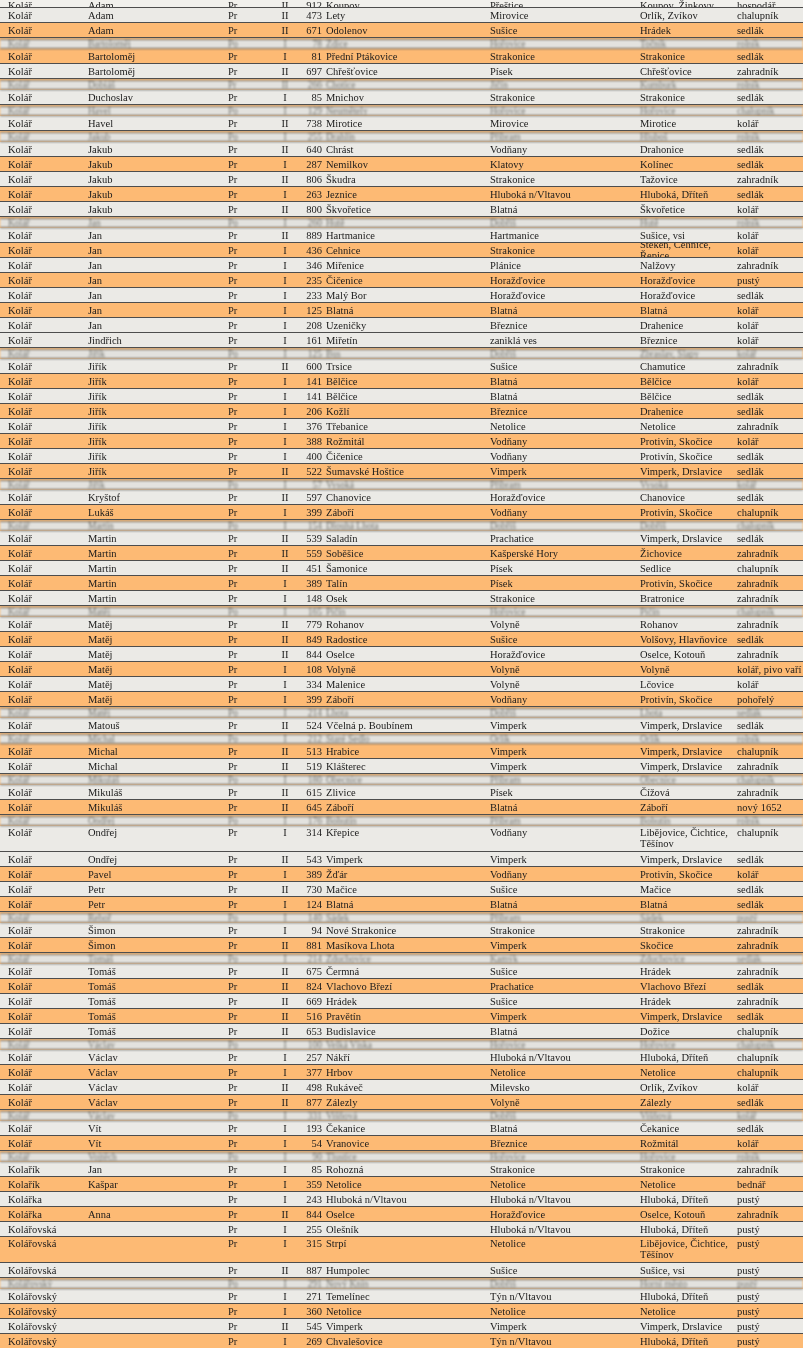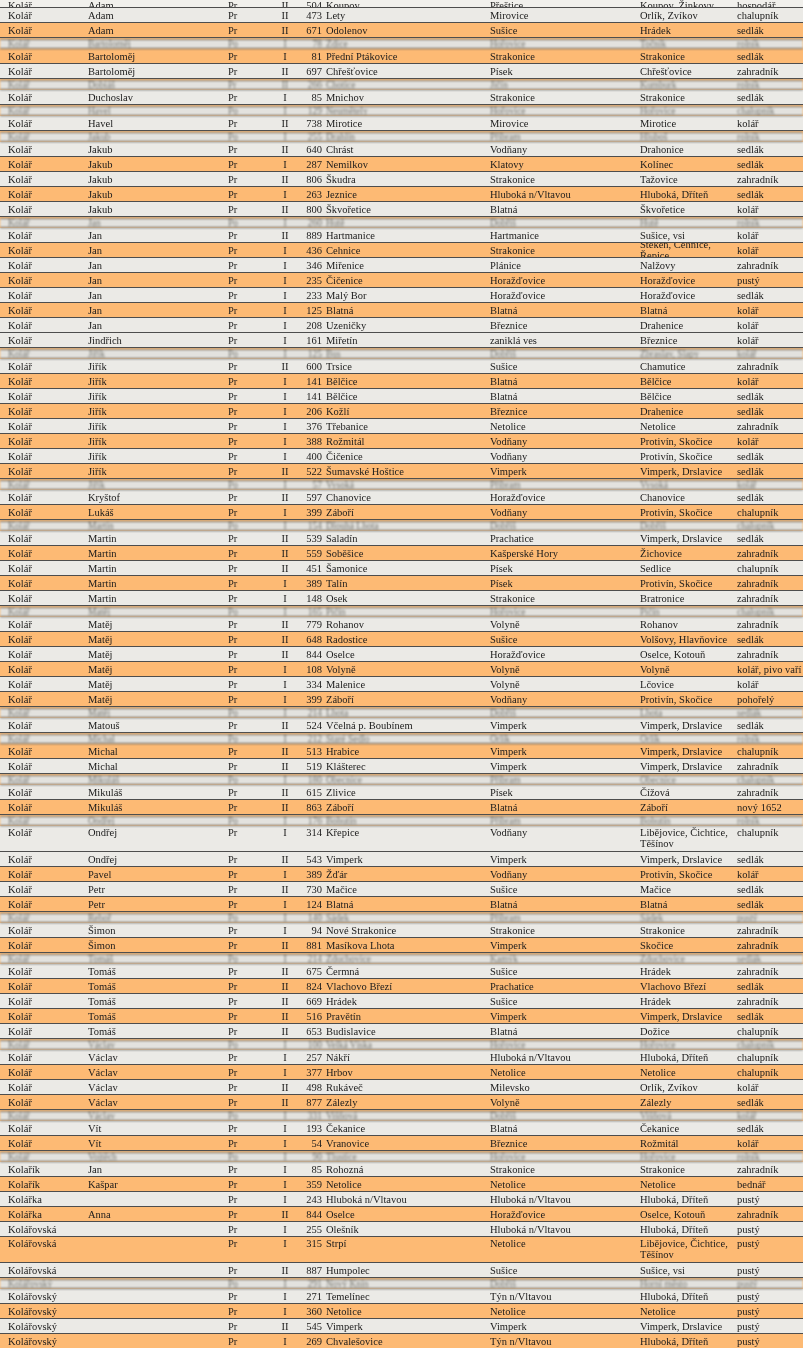--- a/index.html
+++ b/index.html
@@ -51,21 +51,21 @@
 </style>
 </head>
 <body>
 
 <div id="scan-page">
     <div class="row clipped-top">
       <div class="c">Kolář</div>
       <div class="c">Adam</div>
       <div class="c">Pr</div>
       <div class="c cls">II</div>
-      <div class="c num">504</div>
+      <div class="c num">912</div>
       <div class="c place">Koupov</div>
       <div class="c">Přeštice</div>
       <div class="c domain">Koupov, Žinkovy</div>
       <div class="c status">hospodář</div>
     </div>
     <div class="row shaded">
       <div class="c">Kolář</div>
       <div class="c">Adam</div>
       <div class="c">Pr</div>
       <div class="c cls">II</div>
@@ -546,21 +546,21 @@
       <div class="c place">Rohanov</div>
       <div class="c">Volyně</div>
       <div class="c domain">Rohanov</div>
       <div class="c status">zahradník</div>
     </div>
     <div class="row">
       <div class="c">Kolář</div>
       <div class="c">Matěj</div>
       <div class="c">Pr</div>
       <div class="c cls">II</div>
-      <div class="c num">648</div>
+      <div class="c num">849</div>
       <div class="c place">Radostice</div>
       <div class="c">Sušice</div>
       <div class="c domain">Volšovy, Hlavňovice</div>
       <div class="c status">sedlák</div>
     </div>
     <div class="row shaded">
       <div class="c">Kolář</div>
       <div class="c">Matěj</div>
       <div class="c">Pr</div>
       <div class="c cls">II</div>
@@ -678,21 +678,21 @@
       <div class="c place">Zlivice</div>
       <div class="c">Písek</div>
       <div class="c domain">Čížová</div>
       <div class="c status">zahradník</div>
     </div>
     <div class="row">
       <div class="c">Kolář</div>
       <div class="c">Mikuláš</div>
       <div class="c">Pr</div>
       <div class="c cls">II</div>
-      <div class="c num">863</div>
+      <div class="c num">645</div>
       <div class="c place">Záboří</div>
       <div class="c">Blatná</div>
       <div class="c domain">Záboří</div>
       <div class="c status">nový 1652</div>
     </div>
     <div class="row faded">
       <div class="c">Kolář</div>
       <div class="c">Ondřej</div>
       <div class="c">Po</div>
       <div class="c cls">I</div>

